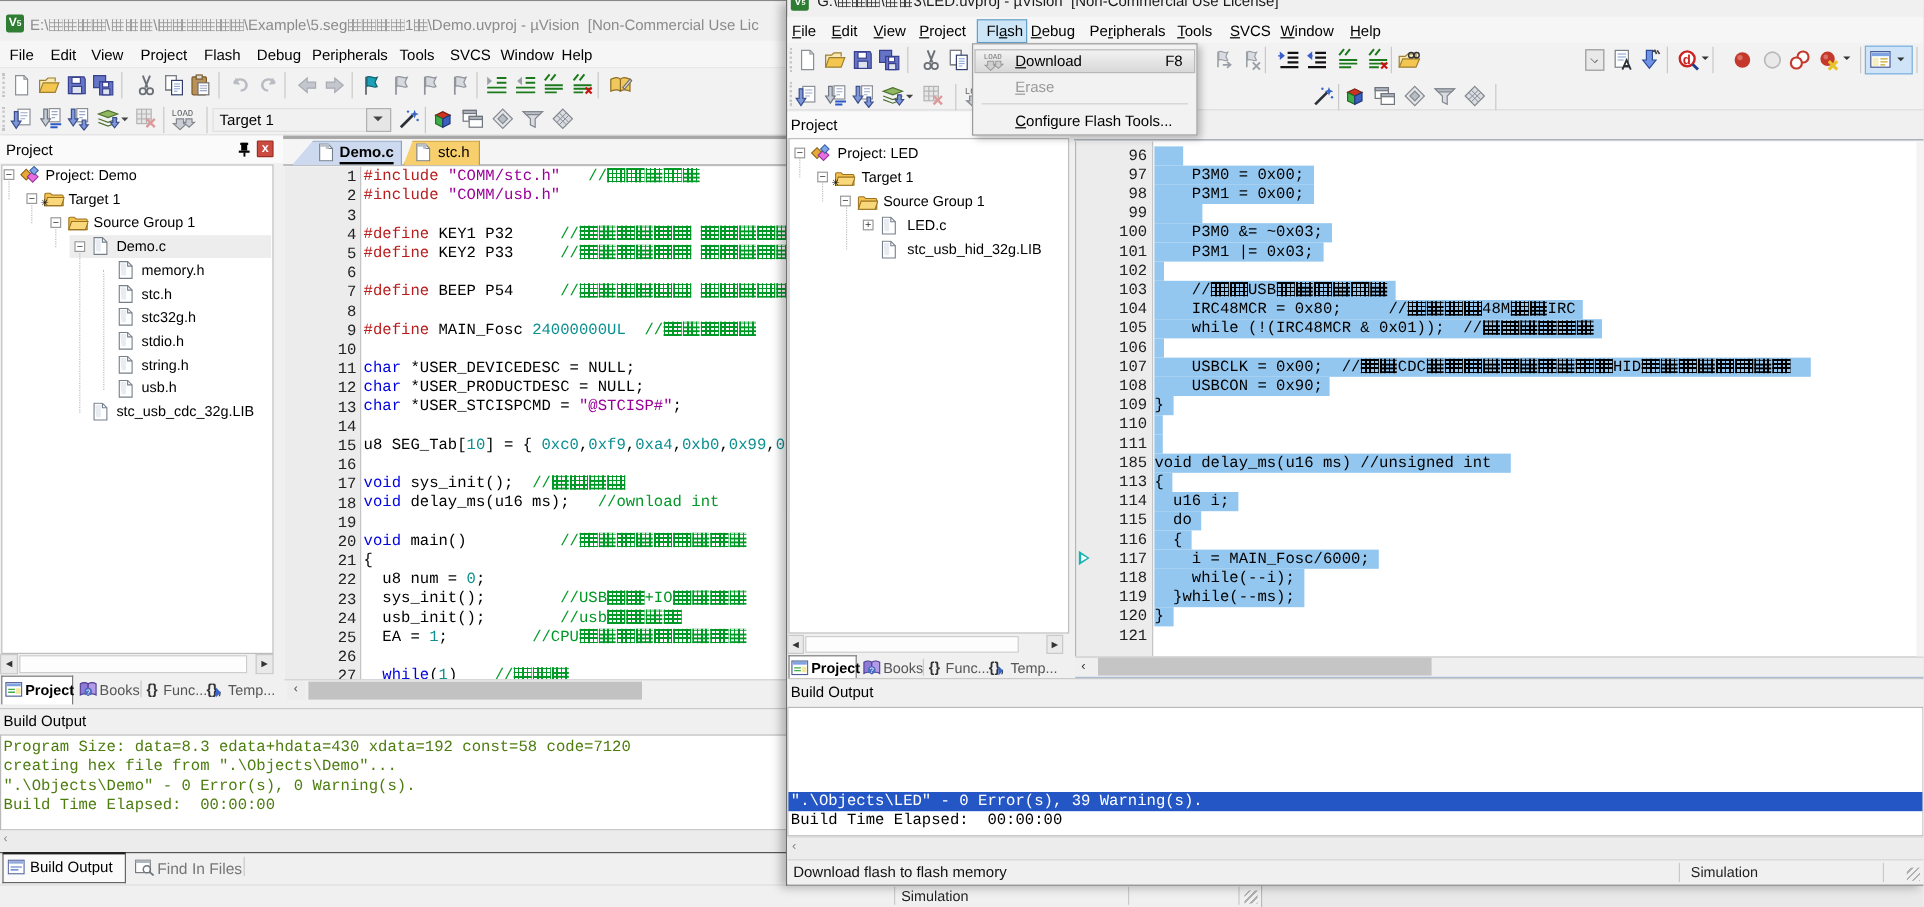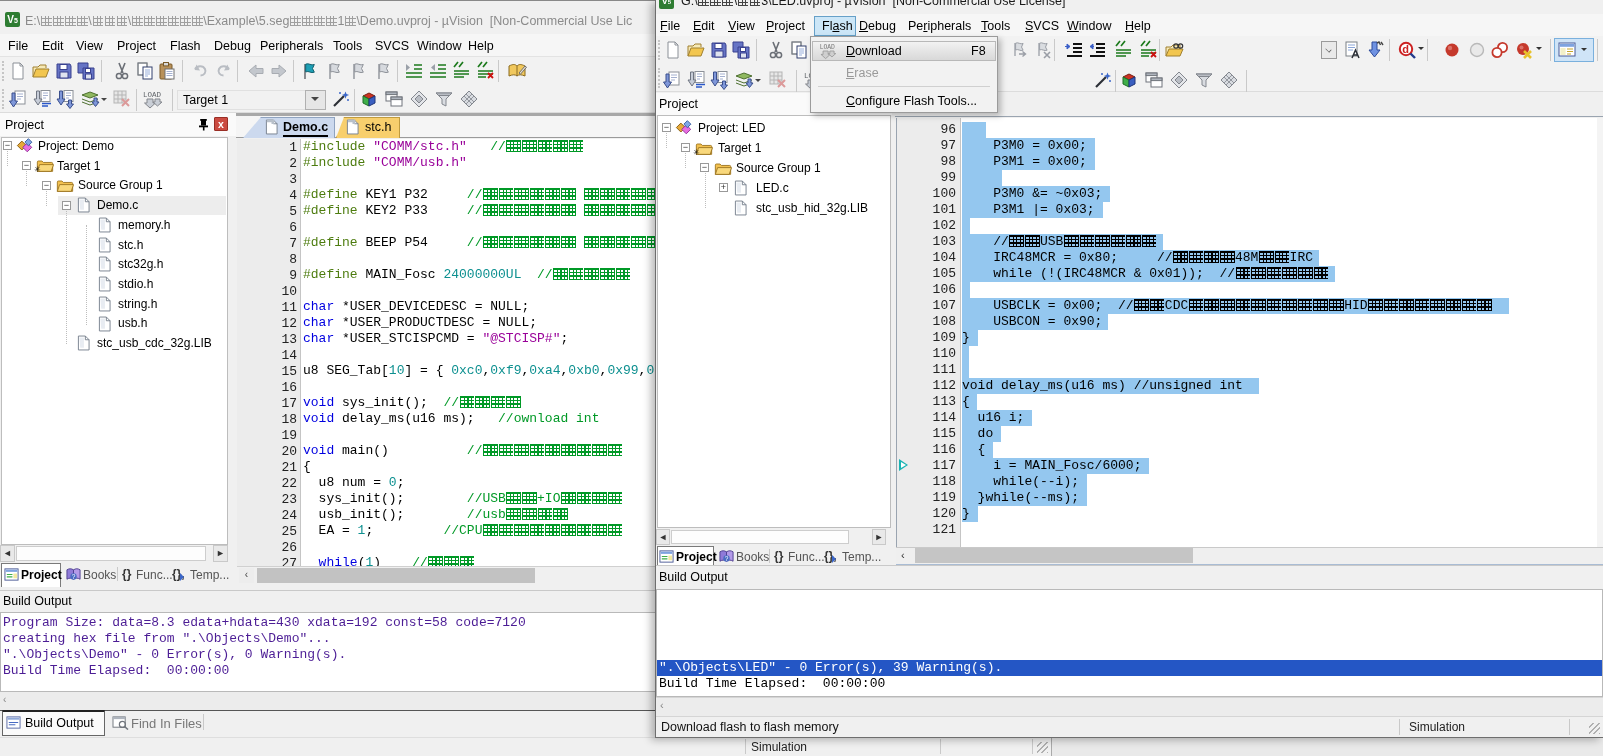--- a/index.html
+++ b/index.html
@@ -1,19 +1,19 @@
 <!DOCTYPE html>
 <html><head><meta charset="utf-8"><style>*{margin:0;padding:0;box-sizing:border-box}
 html,body{width:1603px;height:756px}
 body{position:relative;overflow:hidden;background:#e9e9e9;font-family:"Liberation Sans",sans-serif;font-size:12px;color:#000}
 .ab{position:absolute}
 pre{font-family:"Liberation Mono",monospace;font-size:13px;line-height:16px;position:absolute;white-space:pre;margin:0}
 .k{display:inline-block;width:14.6px;height:12px;margin:0 .5px 0 .5px;vertical-align:-1.5px;background:repeating-linear-gradient(0deg,currentColor 0 1.4px,transparent 1.4px 3.4px),repeating-linear-gradient(90deg,currentColor 0 1.3px,transparent 1.3px 3.6px)}
 .k2{display:inline-block;width:10.5px;height:10.5px;margin:0 .75px;vertical-align:-1px;opacity:.8;background:repeating-linear-gradient(0deg,currentColor 0 1px,transparent 1px 3.4px),repeating-linear-gradient(90deg,currentColor 0 1px,transparent 1px 3.6px)}
-.pp{color:#4d7c0f}.cm{color:#009926}.kw{color:#0000e0}.nm{color:#0d9090}.st{color:#990099}
+.pp{color:#b91c1c}.cm{color:#009926}.kw{color:#0000e0}.nm{color:#0d9090}.st{color:#990099}
 .i{position:absolute;width:20px;height:20px}
 .sep1{position:absolute;width:1px;background:#c9c9c9}
 .u{text-decoration:underline}
 .trow{position:absolute;height:20px;display:flex;align-items:center;font-size:12px;white-space:nowrap}
 .exp{position:absolute;width:9px;height:9px;background:#fff;border:1px solid #999;line-height:7px;font-size:9px;text-align:center;color:#333}
 .dot{position:absolute;border-left:1px dotted #bdbdbd;width:0}
 .selb{position:absolute;background:#94c7ef;height:16px}
 </style></head><body>
 <svg width="0" height="0" style="position:absolute">
     <defs>
@@ -559,21 +559,21 @@
   usb_init();        <span class="cm">//usb<i class="k"></i><i class="k"></i><i class="k"></i><i class="k"></i></span>
   EA = <span class="nm">1</span>;         <span class="cm">//CPU<i class="k"></i><i class="k"></i><i class="k"></i><i class="k"></i><i class="k"></i><i class="k"></i><i class="k"></i><i class="k"></i><i class="k"></i></span>
 
   <span class="kw">while</span>(<span class="nm">1</span>)    <span class="cm">//<i class="k"></i><i class="k"></i><i class="k"></i></span></pre>
 <div class="ab" style="left:237px;top:566px;width:815px;height:20px;background:#f0f0f0;border-top:1px solid #d0d0d0"></div>
 <div class="ab" style="left:239px;top:568px;width:15px;height:15px;background:#ededed;text-align:center;line-height:14px;font-size:10px;color:#444">‹</div>
 <div class="ab" style="left:257px;top:568px;width:278px;height:15px;background:#c2c2c2"></div>
 <div class="ab" style="left:0;top:590px;width:1052px;height:120px;background:#f0f0f0;border-top:1px solid #c9c9c9"></div>
 <div class="ab" style="left:3px;top:594px;font-size:12.5px">Build Output</div>
 <div class="ab" style="left:0;top:612px;width:1052px;height:80px;background:#fff;border:1px solid #b9b9b9"></div>
-<pre style="left:3px;top:615px;color:#4c1d95">Program Size: data=8.3 edata+hdata=430 xdata=192 const=58 code=7120
+<pre style="left:3px;top:615px;color:#4d7c0f">Program Size: data=8.3 edata+hdata=430 xdata=192 const=58 code=7120
 creating hex file from ".\Objects\Demo"...
 ".\Objects\Demo" - 0 Error(s), 0 Warning(s).
 Build Time Elapsed:  00:00:00</pre>
 <div class="ab" style="left:0;top:692px;width:1052px;height:18px;background:#ececec"></div>
 <div class="ab" style="left:3px;top:694px;font-size:10px;color:#888">‹</div>
 <div class="ab" style="left:0;top:710px;width:1052px;height:27px;background:#f0f0f0;border-top:1px solid #555"></div>
 <div class="ab" style="left:2px;top:710px;width:103px;height:26px;background:#fafafa;border:1px solid #666;border-top:2px solid #222"></div>
 <svg class="ab" style="left:6px;top:715px" width="15" height="15" viewBox="0 0 16 16">
       <use href="#s-bo"></use>
     </svg>
@@ -789,21 +789,21 @@
 102
 103
 104
 105
 106
 107
 108
 109
 110
 111
-112
+185
 113
 114
 115
 116
 117
 118
 119
 120
 121</pre>
 <div class="selb" style="left:306px;top:122px;width:24px"></div>

